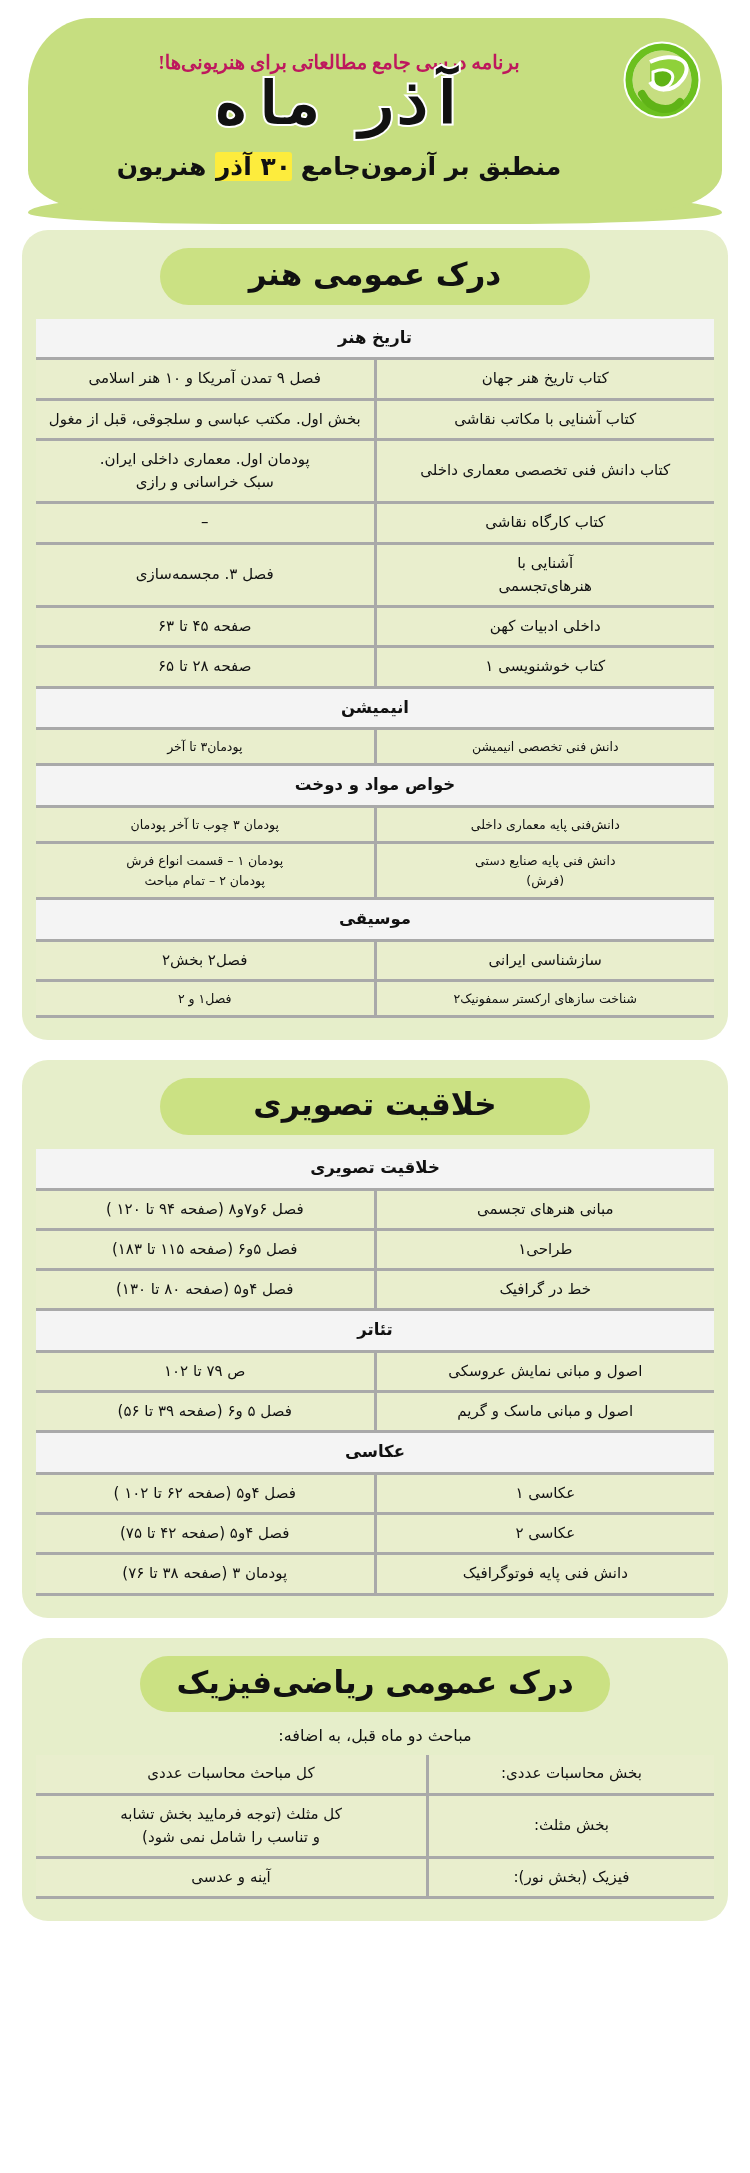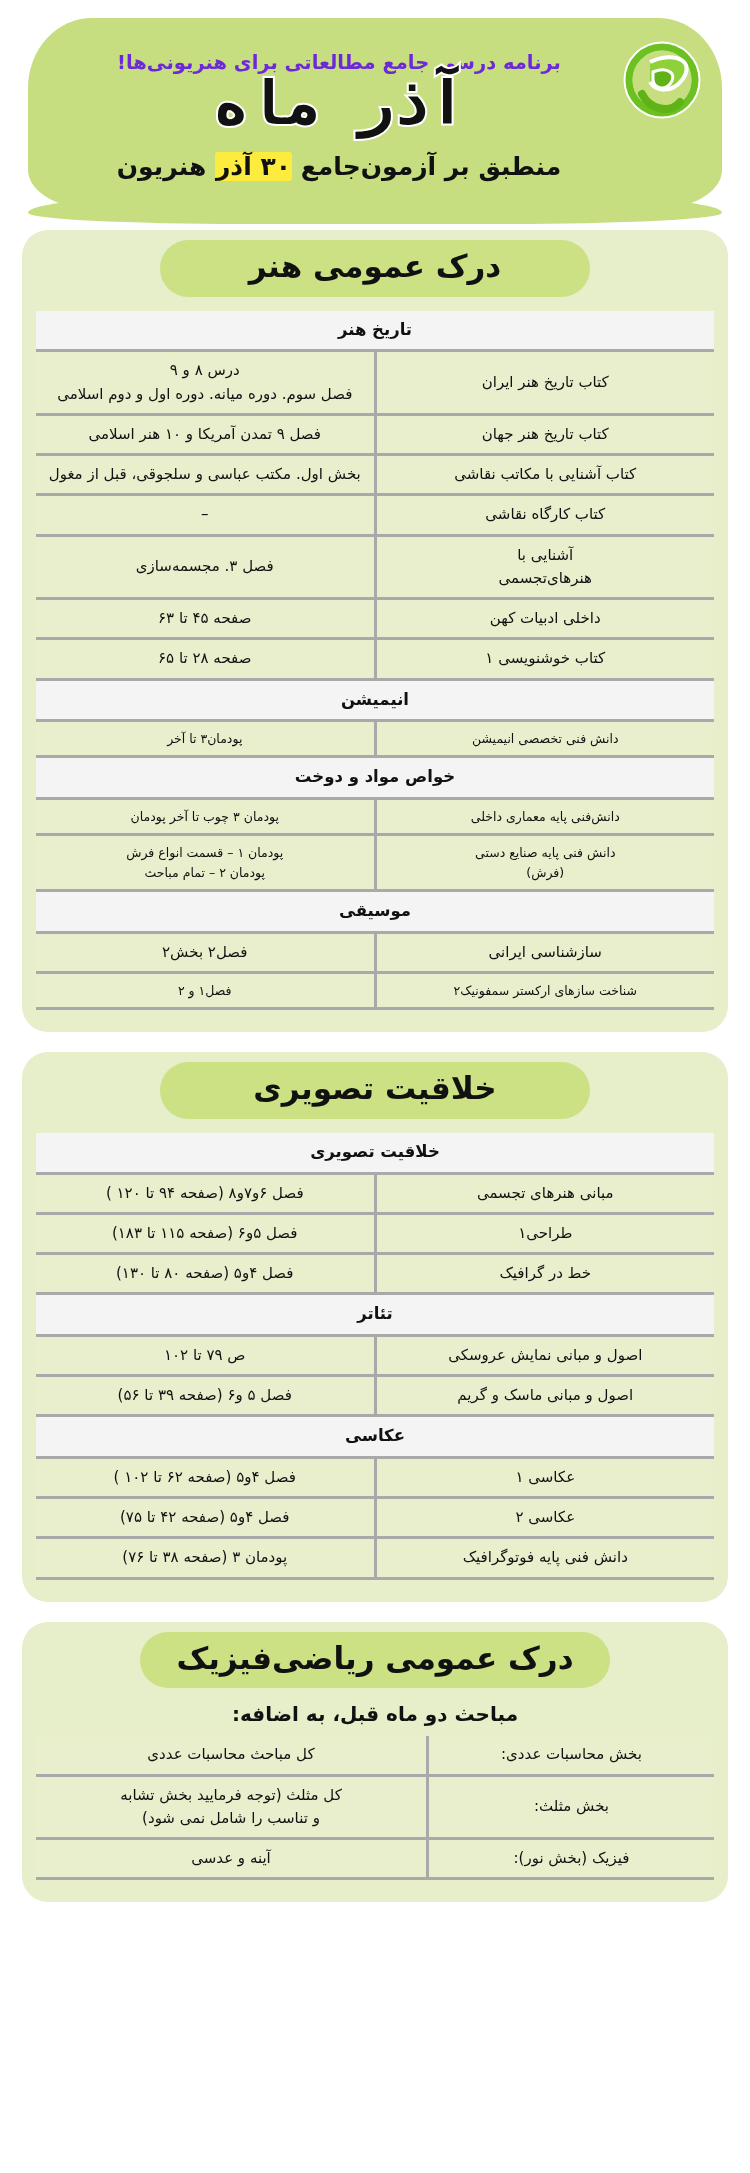--- a/index.html
+++ b/index.html
@@ -35,24 +35,25 @@
     right:18px; top:14px;
     width:84px;height:92px;
   }
   .hdr-title-wrap{
     text-align:center;
     padding-right:72px;
   }
   .hdr-kicker{
     font-size:19.5px;
     font-weight:bold;
-    color:#6d28d9;
+    color:#be185d;
     letter-spacing:0;
     margin:14px 0 0 0;
     line-height:1.3;
+    font-family:Liberation Serif, serif;
   }
   .hdr-main{
     font-size:60px;
     font-weight:bold;
     color:#111;
     line-height:1.05;
     margin:2px 0 0 0;
     -webkit-text-stroke:4px #ffffff;
     paint-order:stroke fill;
     text-align:center;
@@ -70,21 +71,21 @@
     padding:0 1px;
     border-radius:3px;
   }
 
   
   .section{
     position:relative;
     margin:20px 22px 0 22px;
     background:#e6eeca;
     border-radius:26px 26px 26px 26px;
-    padding:8px 14px 22px 14px;
+    padding:16px 14px 22px 14px;
     box-sizing:border-box;
   }
   .sec-badge{
     display:block;
     width:430px;
     margin:2px auto 14px auto;
     background:#cbe183;
     border-radius:34px;
     text-align:center;
     font-size:31px;
@@ -123,22 +124,22 @@
   tr.data td{
     background:#e9eecd;
   }
   tr.data td.subject{
     width:265px;
     border-left:3px solid #a9a9a9;
   }
   tr.data td.small{ font-size:12.5px; }
   .note{
     text-align:center;
-    font-size:20px;
-    font-weight:bold;
+    font-size:16px;
+    font-weight:normal;
     color:#111;
     margin:2px 0 10px 0;
   }
 </style>
 </head>
 <body>
 
 <div class="page">
 
   <div class="header">
@@ -160,30 +161,30 @@
 
   <div id="sections-host">
       <div class="section">
         <div class="sec-badge">درک عمومی هنر</div>
         <table class="plan">
           <tbody>
             <tr class="subhead">
               <td colspan="2">تاریخ هنر</td>
             </tr>
             <tr class="data">
-              <td class="subject">کتاب تاریخ هنر ایران</td>
-              <td class="content">درس ۸ و ۹<br>فصل سوم. دوره میانه. دوره اول و دوم اسلامی</td>
-            </tr>
-            <tr class="data">
               <td class="subject">کتاب تاریخ هنر جهان</td>
               <td class="content">فصل ۹ تمدن آمریکا و ۱۰ هنر اسلامی</td>
             </tr>
             <tr class="data">
               <td class="subject">کتاب آشنایی با مکاتب نقاشی</td>
               <td class="content">بخش اول. مکتب عباسی و سلجوقی، قبل از مغول</td>
+            </tr>
+            <tr class="data">
+              <td class="subject">کتاب دانش فنی تخصصی معماری داخلی</td>
+              <td class="content">پودمان اول. معماری داخلی ایران.<br>سبک خراسانی و رازی</td>
             </tr>
             <tr class="data">
               <td class="subject">کتاب کارگاه نقاشی</td>
               <td class="content">–</td>
             </tr>
             <tr class="data">
               <td class="subject">آشنایی با<br>هنرهای‌تجسمی</td>
               <td class="content">فصل ۳. مجسمه‌سازی</td>
             </tr>
             <tr class="data">

